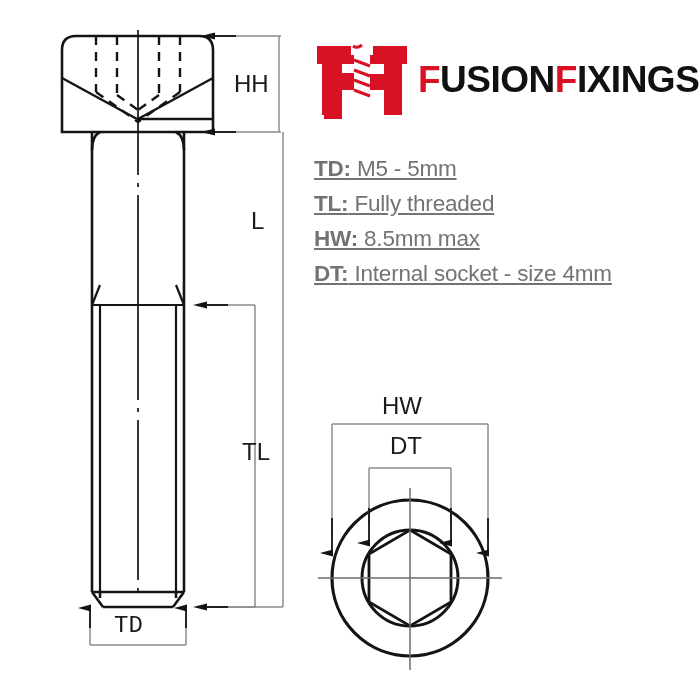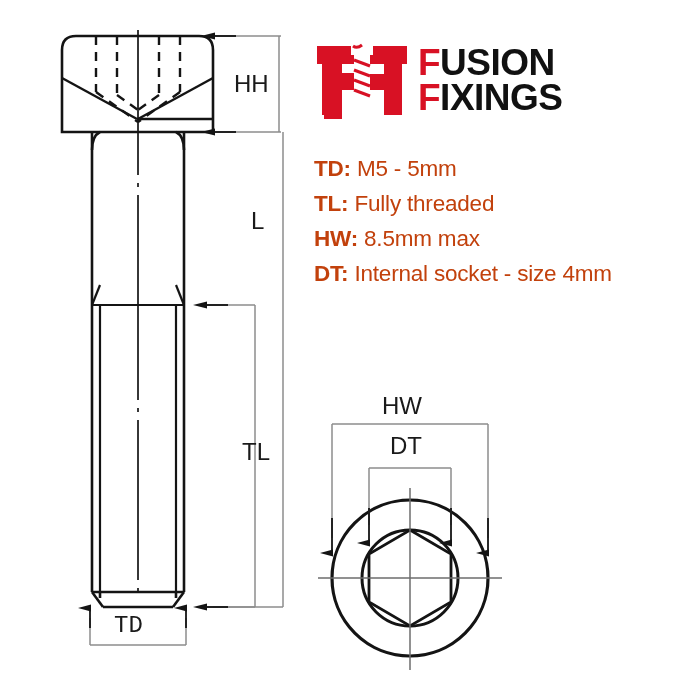--- a/index.html
+++ b/index.html
@@ -17,21 +17,21 @@
   #drawing{position:absolute;left:0;top:0;width:700px;height:700px;}
 
   
   .logo-wrap{
     position:absolute;left:316px;top:34px;
     width:360px;height:92px;
     display:flex;align-items:center;gap:10px;
   }
   .logo-mark{width:92px;height:90px;flex:0 0 92px;}
   .logo-text{
-    display:flex;flex-direction:column;
+    display:flex;flex-direction:row;
     line-height:0.95;
     font-weight:bold;
     font-size:37px;
     letter-spacing:-0.5px;
     color:#111111;
   }
   .logo-text .ln{white-space:nowrap;}
   .logo-text .f{color:#d81124;}
 
   
@@ -39,25 +39,26 @@
     position:absolute;left:314px;top:118px;
     font-size:25px;font-weight:bold;color:#121212;
     letter-spacing:-0.2px;
   }
   .spec-list{
     position:absolute;left:314px;top:158px;
     width:386px;
   }
   .spec-row{
     font-size:22.5px;
-    color:#c2410c;
+    color:#737373;
     line-height:1.0;
     margin-bottom:12.5px;
     white-space:nowrap;
     letter-spacing:-0.2px;
+    text-decoration:underline;
   }
   .spec-row .k{font-weight:bold;}
   .spec-row .v{font-weight:normal;}
 
   
   .dim-label{
     position:absolute;
     font-size:24px;
     color:#1a1a1a;
     font-family:"Liberation Sans", sans-serif;

